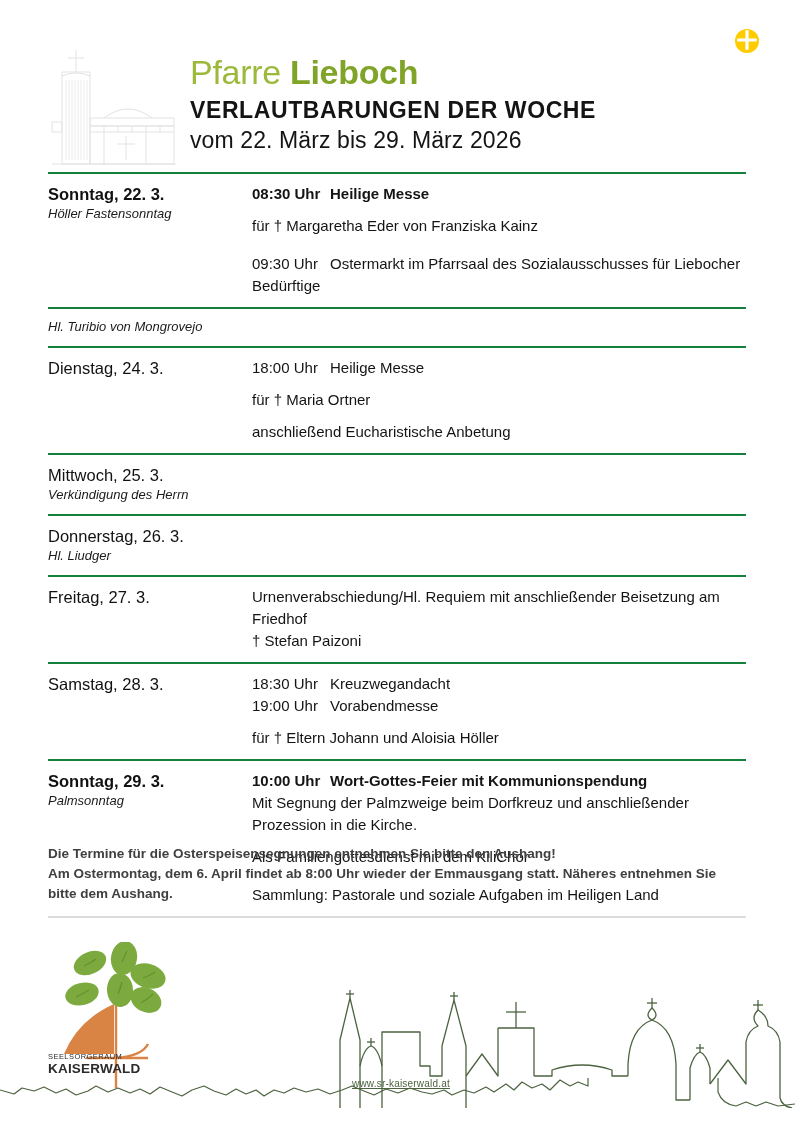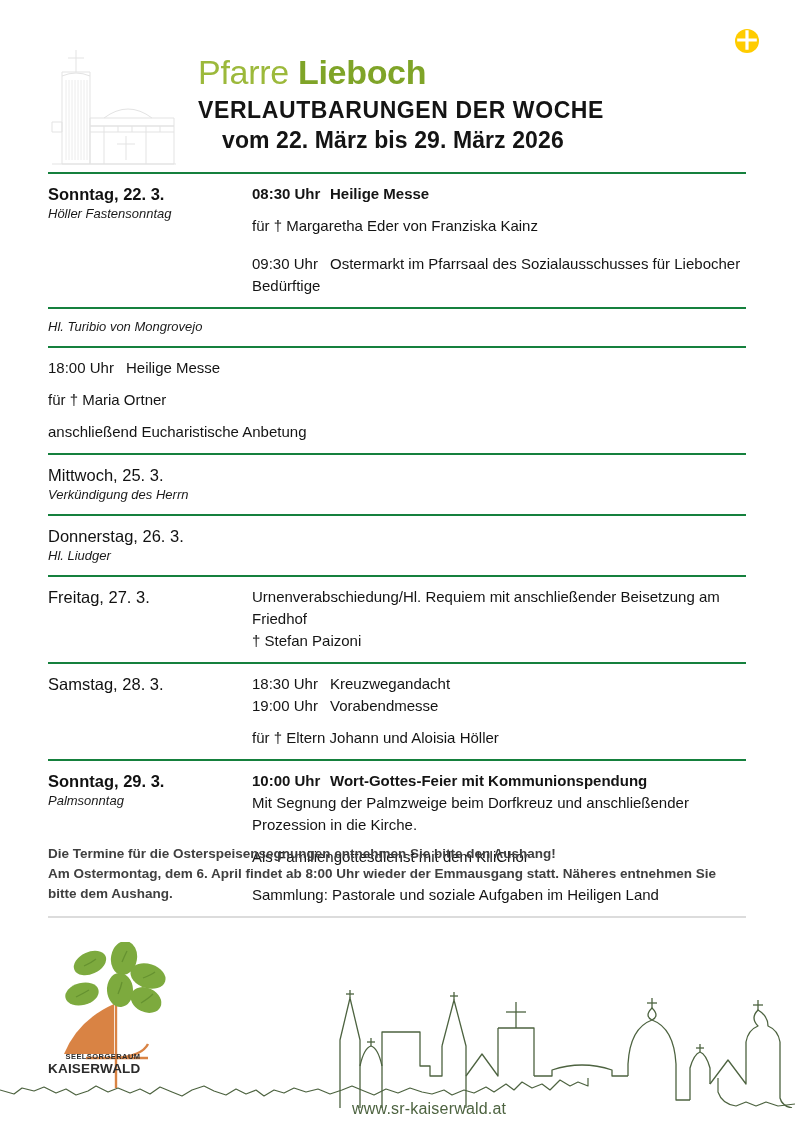--- a/index.html
+++ b/index.html
@@ -33,21 +33,21 @@
   }
   .cross-badge {
     position: absolute;
     right: 35px;
     top: 28px;
     width: 26px;
     height: 26px;
   }
   .header-text {
     position: absolute;
-    left: 198px;
+    left: 190px;
     top: 52px;
   }
   .title-line {
     font-size: 34px;
     line-height: 40px;
     letter-spacing: -0.3px;
     white-space: nowrap;
   }
   .title-pfarre {
     color: #9cb93b;
@@ -62,25 +62,24 @@
     line-height: 31px;
     font-weight: 700;
     letter-spacing: 0.6px;
     color: #141414;
     white-space: nowrap;
     margin-top: 3px;
   }
   .subtitle-2 {
     font-size: 23px;
     line-height: 28px;
-    font-weight: 700;
+    font-weight: 400;
     letter-spacing: 0.1px;
     color: #141414;
     white-space: nowrap;
-    margin-left: 24px;
   }
 
   
   .schedule {
     position: absolute;
     left: 48px;
     top: 172px;
     width: 698px;
   }
   .srow {
@@ -176,48 +175,48 @@
     height: 148px;
   }
   .kw-logo-text {
     position: absolute;
     left: 48px;
     top: 123px;
     line-height: 1;
   }
   .kw-l1 {
     font-size: 7.5px;
-    font-weight: 700;
+    font-weight: 400;
     letter-spacing: 0.45px;
     color: #2b2b2b;
     display: block;
-    text-align: right;
   }
   .kw-l2 {
     font-size: 13.5px;
     font-weight: 700;
     letter-spacing: 0.2px;
     color: #2b2b2b;
     display: block;
     margin-top: 1px;
   }
   .skyline {
     position: absolute;
     left: 330px;
     top: 58px;
     width: 465px;
     height: 120px;
   }
   .weburl {
     position: absolute;
     left: 352px;
-    top: 1100px;
-    font-size: 16px;
+    top: 1078px;
+    font-size: 10px;
     color: #4d6340;
     letter-spacing: 0.2px;
+    text-decoration: underline;
   }
   .ground {
     position: absolute;
     left: 0;
     top: 1078px;
     width: 795px;
     height: 46px;
   }
 </style>
 </head>
@@ -298,20 +297,23 @@
           <div class="evline gap"><span class="evtime">09:30 Uhr</span><span class="evtext">Ostermarkt im Pfarrsaal des Sozialausschusses für Liebocher Bedürftige</span></div>
         </div>
       </div>
       <div class="srow">
         <div class="daycol">
           <div class="daysub">Hl. Turibio von Mongrovejo</div>
         </div>
         <div class="evcol"></div>
       </div>
       <div class="srow">
+        <div class="daycol">
+          <div class="dayname">Dienstag, 24. 3.</div>
+        </div>
         <div class="evcol">
           <div class="evline"><span class="evtime">18:00 Uhr</span><span class="evtext">Heilige Messe</span></div>
           <div class="evline gap-sm"><span class="evtext">für † Maria Ortner</span></div>
           <div class="evline gap-sm"><span class="evtext">anschließend Eucharistische Anbetung</span></div>
         </div>
       </div>
       <div class="srow">
         <div class="daycol">
           <div class="dayname">Mittwoch, 25. 3.</div>
           <div class="daysub">Verkündigung des Herrn</div>

